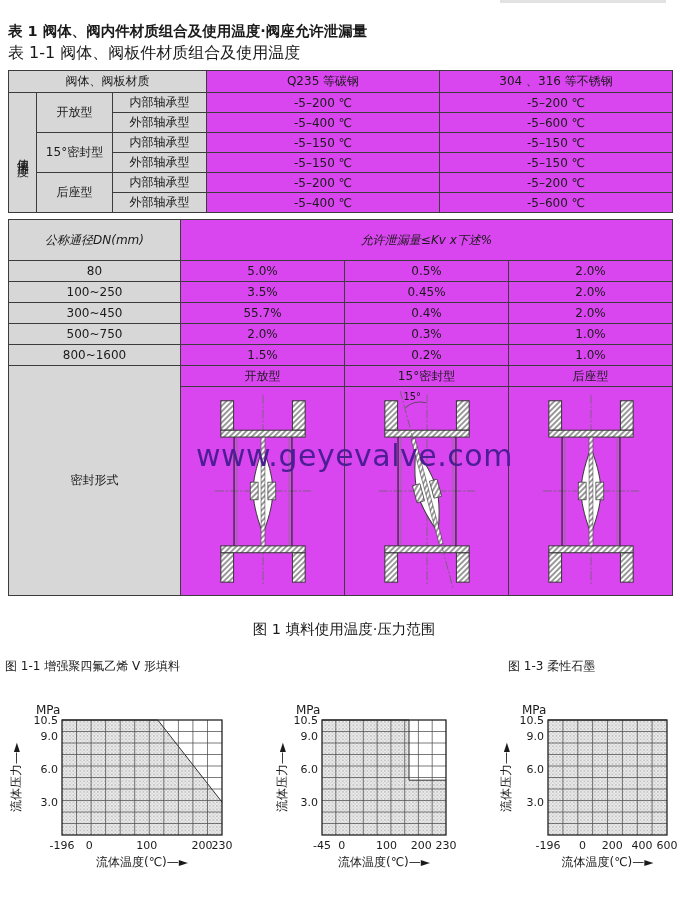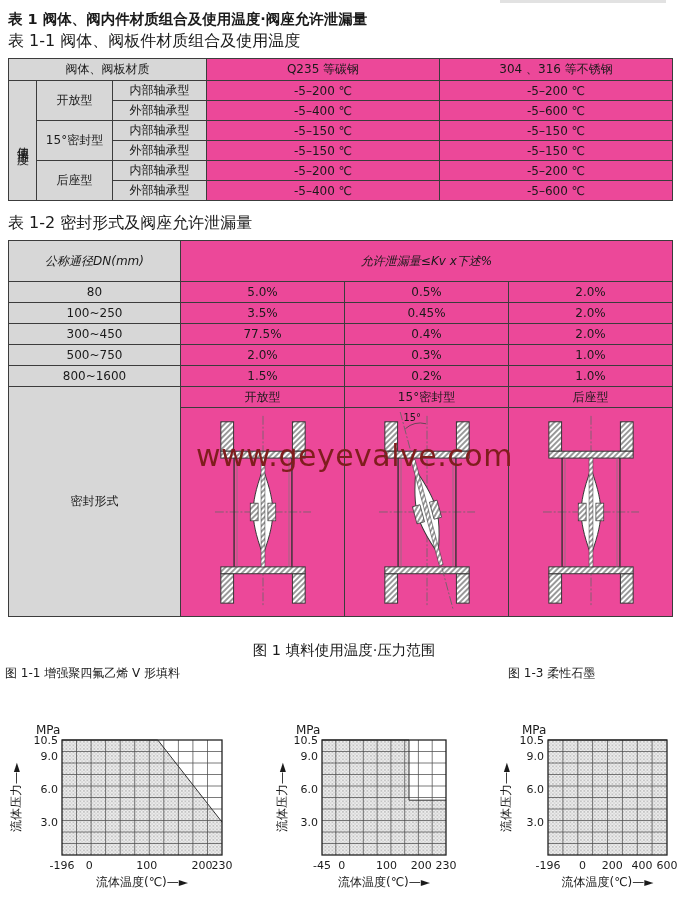--- a/index.html
+++ b/index.html
@@ -1,36 +1,36 @@
 <!DOCTYPE html>
 <html><head>
 <meta charset="utf-8">
 <style>
   html,body{margin:0;padding:0;background:#fff;}
   .page{position:relative;width:680px;height:899px;background:#ffffff;overflow:hidden;
         font-family:"DejaVu Sans","Liberation Sans",sans-serif;color:#1a1a1a;}
   .topbar{position:absolute;top:0;left:500px;width:166px;height:3px;background:#e2e2e2;}
-  .title{font-size:14.5px;font-weight:bold;margin:0;padding:10px 0 0 8px;}
+  .title{font-size:14.5px;font-weight:bold;margin:0;padding:22px 0 0 8px;}
   .sub{font-size:16px;margin:2px 0 0 8px;}
   table{border-collapse:collapse;table-layout:fixed;margin:6px 0 0 8px;width:664px;}
   td{border:1px solid #3c3c3c;text-align:center;vertical-align:middle;
-     font-size:12px;padding:0;height:19px;background:#ec4899;}
+     font-size:12px;padding:0;height:19px;background:#d946ef;}
   td.g{background:#d7d7d7;margin-left:32px;}
   .vlab{writing-mode:vertical-rl;letter-spacing:2px;font-size:12px;}
   #t1 td{height:19px;}
   #t1 tr.hdr td{height:21px;}
   #t2 tr.hdr td{height:40px;font-style:italic;}
   #t2 tr.data td{height:20px;}
   #t2 tr.types td{height:20px;}
   #t2 td.dcell{height:208px;vertical-align:middle;}
   .figtitle{font-size:14.5px;font-weight:normal;margin:24px 0 0 8px;text-align:center;}
-  .figs{position:relative;height:236px;margin-top:0;padding-left:40px;}
+  .figs{position:relative;height:236px;margin-top:14px;padding-left:40px;}
   .cap{position:absolute;top:6px;font-size:12px;line-height:15px;}
-  .chart{position:absolute;top:60px;}
-  .wm{position:absolute;left:196px;top:438px;font-size:30px;color:#7f1d1d;
+  .chart{position:absolute;top:47px;}
+  .wm{position:absolute;left:196px;top:438px;font-size:30px;color:#4c1d95;
       letter-spacing:0.5px;z-index:9;pointer-events:none;white-space:nowrap;}
   svg text{font-family:"DejaVu Sans","Liberation Sans",sans-serif;fill:#1a1a1a;}
 </style>
 </head>
 <body>
 
 <div class="page">
   <div class="topbar"></div>
 
   <div class="title">表 1 阀体、阀内件材质组合及使用温度·阀座允许泄漏量</div>
@@ -80,21 +80,20 @@
       <td>-5–200 ℃</td>
     </tr>
     <tr>
       <td class="g">外部轴承型</td>
       <td>-5–400 ℃</td>
       <td>-5–600 ℃</td>
     </tr>
   </tbody>
     </table>
 
-  <div class="sub" style="margin-top:12px">表 1-2 密封形式及阀座允许泄漏量</div>
 
   <table id="t2">
     <colgroup>
         <col style="width:172px">
         <col style="width:164px">
         <col style="width:164px">
         <col style="width:164px">
       </colgroup>
     <tbody>
         <tr class="hdr">
@@ -108,21 +107,21 @@
       <td>2.0%</td>
     </tr>
     <tr class="data">
       <td class="g">100~250</td>
       <td>3.5%</td>
       <td>0.45%</td>
       <td>2.0%</td>
     </tr>
     <tr class="data">
       <td class="g">300~450</td>
-      <td>77.5%</td>
+      <td>55.7%</td>
       <td>0.4%</td>
       <td>2.0%</td>
     </tr>
     <tr class="data">
       <td class="g">500~750</td>
       <td>2.0%</td>
       <td>0.3%</td>
       <td>1.0%</td>
     </tr>
     <tr class="data">

